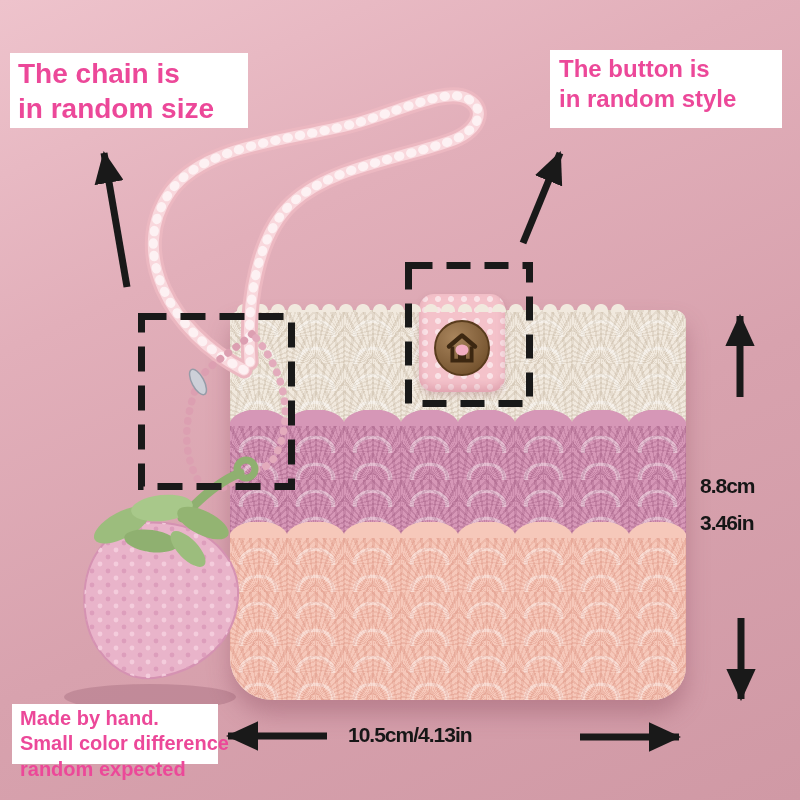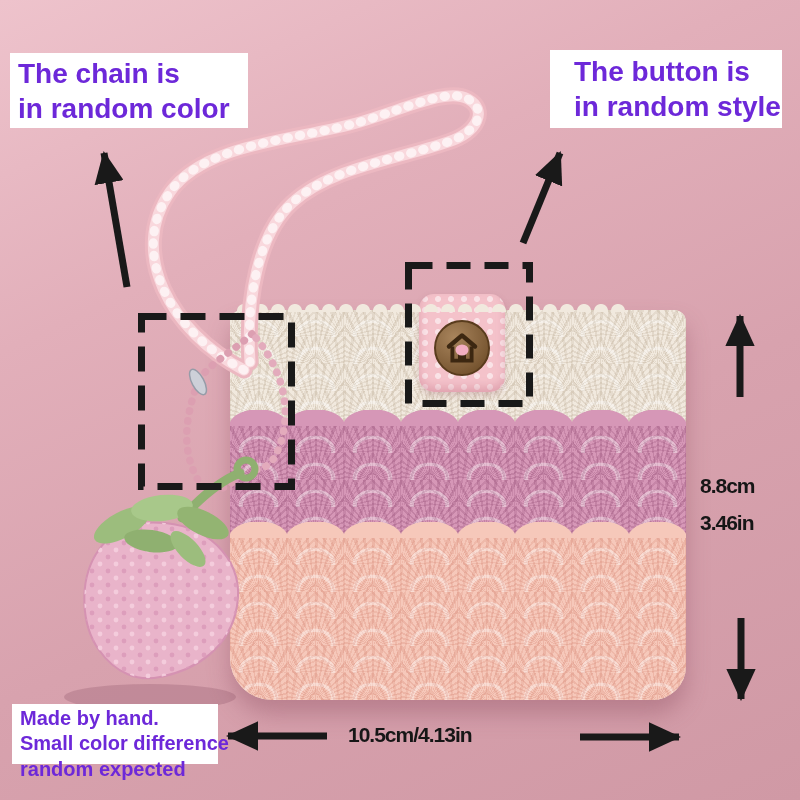--- a/index.html
+++ b/index.html
@@ -4,25 +4,25 @@
 <style>
   html,body{margin:0;padding:0;background:#c9939f;}
   .stage{
     position:relative;width:800px;height:800px;overflow:hidden;
     font-family:"Liberation Sans", sans-serif;
     background:linear-gradient(155deg,#eec3cc 0%,#e2afba 30%,#d8a2ae 60%,#d099a5 100%);
   }
   .stage *{box-sizing:border-box;}
   
   .label{
-    position:absolute;background:#ffffff;color:#6d28d9;font-weight:bold;
+    position:absolute;background:#ffffff;color:#ec4899;font-weight:bold;
     line-height:1.25;white-space:nowrap;
   }
   .label-chain{left:10px;top:53px;width:238px;height:75px;font-size:28px;padding:3px 8px;}
-  .label-button{left:550px;top:50px;width:232px;height:78px;font-size:28px;padding:4px 24px;}
+  .label-button{left:550px;top:50px;width:232px;height:78px;font-size:24px;padding:4px 9px;}
   .label-handmade{left:12px;top:704px;width:206px;height:60px;font-size:20px;padding:2px 8px;line-height:1.27;}
   
   .dim{
     position:absolute;color:#161616;font-weight:bold;font-size:21px;
     letter-spacing:-1px;line-height:37px;white-space:nowrap;
   }
   .dim-height{left:700px;top:467px;}
   .dim-width{left:348px;top:716px;text-align:right;}
   
   .bag{
@@ -152,21 +152,21 @@
     <line x1="127" y1="287" x2="104" y2="153" stroke="#191919" stroke-width="7" marker-end="url(#ah)"></line>
     <line x1="523" y1="243" x2="560" y2="153" stroke="#191919" stroke-width="7" marker-end="url(#ah)"></line>
     <line x1="740" y1="397" x2="740" y2="316" stroke="#191919" stroke-width="7" marker-end="url(#ah)"></line>
     <line x1="741" y1="618" x2="741" y2="699" stroke="#191919" stroke-width="7" marker-end="url(#ah)"></line>
     <line x1="327" y1="736" x2="228" y2="736" stroke="#191919" stroke-width="7" marker-end="url(#ah)"></line>
     <line x1="580" y1="737" x2="679" y2="737" stroke="#191919" stroke-width="7" marker-end="url(#ah)"></line>
   </svg>
 
   <div class="label label-chain">
     <div>The chain is</div>
-    <div>in random color</div>
+    <div>in random size</div>
   </div>
 
   <div class="label label-button">
     <div>The button is</div>
     <div>in random style</div>
   </div>
 
   <div class="label label-handmade">
     <div>Made by hand.</div>
     <div>Small color difference</div>

